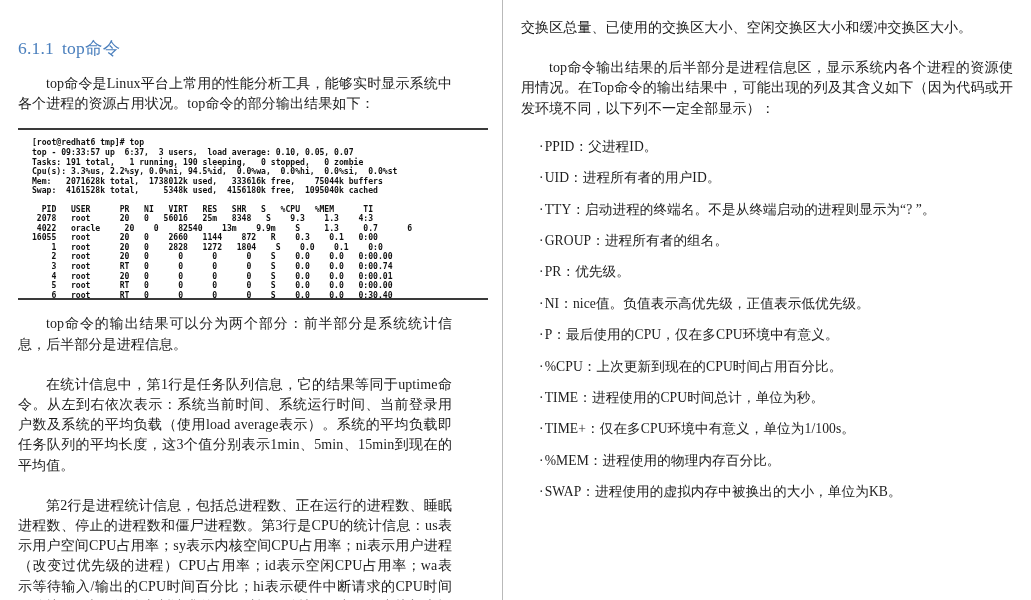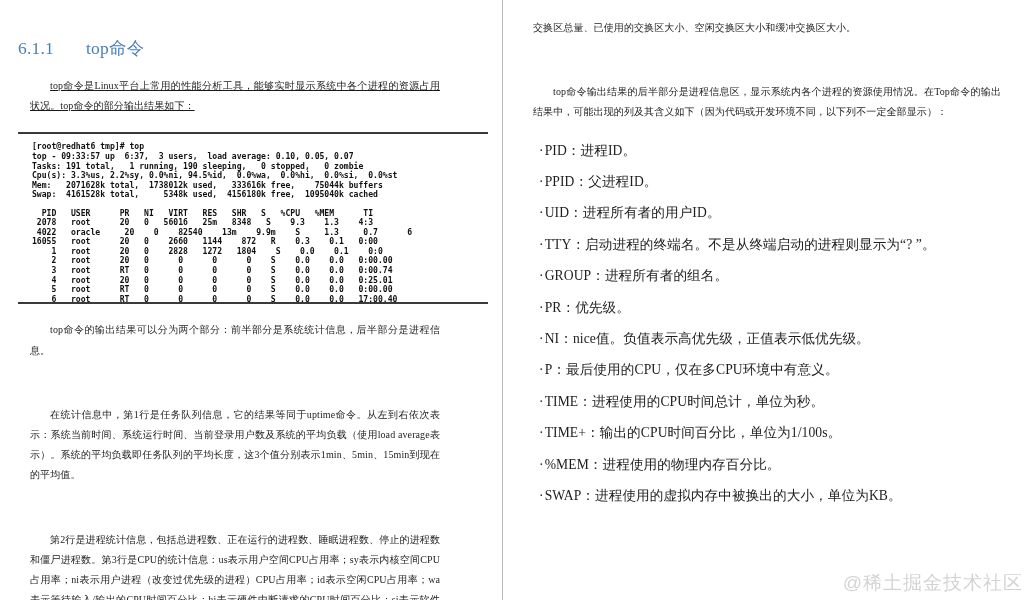--- a/index.html
+++ b/index.html
@@ -46,26 +46,26 @@
   
   .heading {
     color: #4a7fbd;
     font-family: "Liberation Serif", "DejaVu Serif", serif;
     font-size: 17.5px;
     font-weight: 400;
     letter-spacing: .2px;
     margin: 36px 0 0 18px;
     white-space: nowrap;
   }
-  .heading .num { margin-right: 32px; }
+  .heading .num { margin-right: 8px; }
 
   
   p.body {
-    margin: 16px;
-    font-size: 10px;
+    margin: 4px;
+    font-size: 14px;
     line-height: 20.2px;
     text-align: justify;
     text-justify: inter-ideograph;
     color: #1c1c1c;
     letter-spacing: .1px;
   }
   .lp { padding: 0 46px 0 14px; }
   .lp p.body { text-indent: 2em; }
 
   .para-gap { height: 12px; }
@@ -128,40 +128,40 @@
 <body>
 
 <div class="page">
 
   <div class="col-left">
 
     <div class="heading">
       <span class="num">6.1.1</span><span>top命令</span>
     </div>
 
-    <div class="lp" style="margin-top:14px;text-decoration:underline;">
+    <div class="lp" style="margin-top:14px;">
       <p class="body">top命令是Linux平台上常用的性能分析工具，能够实时显示系统中各个进程的资源占用状况。top命令的部分输出结果如下：</p>
     </div>
 
     <div class="codebox">
       <pre class="term"><span>[root@redhat6 tmp]# top</span>
 <span>top - 09:33:57 up  6:37,  3 users,  load average: 0.10, 0.05, 0.07</span>
 <span>Tasks: 191 total,   1 running, 190 sleeping,   0 stopped,   0 zombie</span>
 <span>Cpu(s): 3.3%us, 2.2%sy, 0.0%ni, 94.5%id,  0.0%wa,  0.0%hi,  0.0%si,  0.0%st</span>
 <span>Mem:   2071628k total,  1738012k used,   333616k free,    75044k buffers</span>
 <span>Swap:  4161528k total,     5348k used,  4156180k free,  1095040k cached</span><span class="gap"></span><span>  PID   USER      PR   NI   VIRT   RES   SHR   S   %CPU   %MEM      TI</span>
 <span> 2078   root      20   0   56016   25m   8348   S    9.3    1.3    4:3</span>
 <span> 4022   oracle     20    0    82540    13m    9.9m    S     1.3     0.7      6</span>
 <span>16055   root      20   0    2660   1144    872   R    0.3    0.1   0:00</span>
 <span>    1   root      20   0    2828   1272   1804    S    0.0    0.1    0:0</span>
 <span>    2   root      20   0      0      0      0    S    0.0    0.0   0:00.00</span>
 <span>    3   root      RT   0      0      0      0    S    0.0    0.0   0:00.74</span>
-<span>    4   root      20   0      0      0      0    S    0.0    0.0   0:25.01</span>
+<span>    4   root      20   0      0      0      0    S    0.0    0.0   0:00.01</span>
 <span>    5   root      RT   0      0      0      0    S    0.0    0.0   0:00.00</span>
-<span>    6   root      RT   0      0      0      0    S    0.0    0.0   17:00.40</span>
+<span>    6   root      RT   0      0      0      0    S    0.0    0.0   0:30.40</span>
 <span>    7   root      20   0      0      0      0    S    0.0    0.0   0:00.01</span>
 
 </pre>
     </div>
 
     <div class="lp" style="margin-top:14px;">
       <p class="body">top命令的输出结果可以分为两个部分：前半部分是系统统计信息，后半部分是进程信息。</p>
       <div class="para-gap"></div>
       <p class="body">在统计信息中，第1行是任务队列信息，它的结果等同于uptime命令。从左到右依次表示：系统当前时间、系统运行时间、当前登录用户数及系统的平均负载（使用load average表示）。系统的平均负载即任务队列的平均长度，这3个值分别表示1min、5min、15min到现在的平均值。</p>
       <div class="para-gap"></div>
@@ -174,31 +174,30 @@
 
   <div class="col-right">
 
     <div class="rp" style="margin-top:18px;">
       <p class="body noind">交换区总量、已使用的交换区大小、空闲交换区大小和缓冲交换区大小。</p>
       <div class="para-gap"></div>
       <p class="body">top命令输出结果的后半部分是进程信息区，显示系统内各个进程的资源使用情况。在Top命令的输出结果中，可能出现的列及其含义如下（因为代码或开发环境不同，以下列不一定全部显示）：</p>
     </div>
 
     <ul class="bullet-list" style="margin-top:18px;padding-left:14px;">
-      <li><span class="dot">·</span><span class="term-name">PID</span><span>：进程ID。</span></li>
       <li><span class="dot">·</span><span class="term-name">PPID</span><span>：父进程ID。</span></li>
       <li><span class="dot">·</span><span class="term-name">UID</span><span>：进程所有者的用户ID。</span></li>
       <li><span class="dot">·</span><span class="term-name">TTY</span><span>：启动进程的终端名。不是从终端启动的进程则显示为“? ”。</span></li>
       <li><span class="dot">·</span><span class="term-name">GROUP</span><span>：进程所有者的组名。</span></li>
       <li><span class="dot">·</span><span class="term-name">PR</span><span>：优先级。</span></li>
       <li><span class="dot">·</span><span class="term-name">NI</span><span>：nice值。负值表示高优先级，正值表示低优先级。</span></li>
       <li><span class="dot">·</span><span class="term-name">P</span><span>：最后使用的CPU，仅在多CPU环境中有意义。</span></li>
+      <li><span class="dot">·</span><span class="term-name">%CPU</span><span>：上次更新到现在的CPU时间占用百分比。</span></li>
       <li><span class="dot">·</span><span class="term-name">TIME</span><span>：进程使用的CPU时间总计，单位为秒。</span></li>
-      <li><span class="dot">·</span><span class="term-name">TIME+</span><span>：输出的CPU时间百分比，单位为1/100s。</span></li>
+      <li><span class="dot">·</span><span class="term-name">TIME+</span><span>：仅在多CPU环境中有意义，单位为1/100s。</span></li>
       <li><span class="dot">·</span><span class="term-name">%MEM</span><span>：进程使用的物理内存百分比。</span></li>
       <li><span class="dot">·</span><span class="term-name">SWAP</span><span>：进程使用的虚拟内存中被换出的大小，单位为KB。</span></li>
       <li></li>
     </ul>
 
   </div>
 
-  <div class="watermark">@稀土掘金技术社区</div>
 </div>
 
 </body></html>

